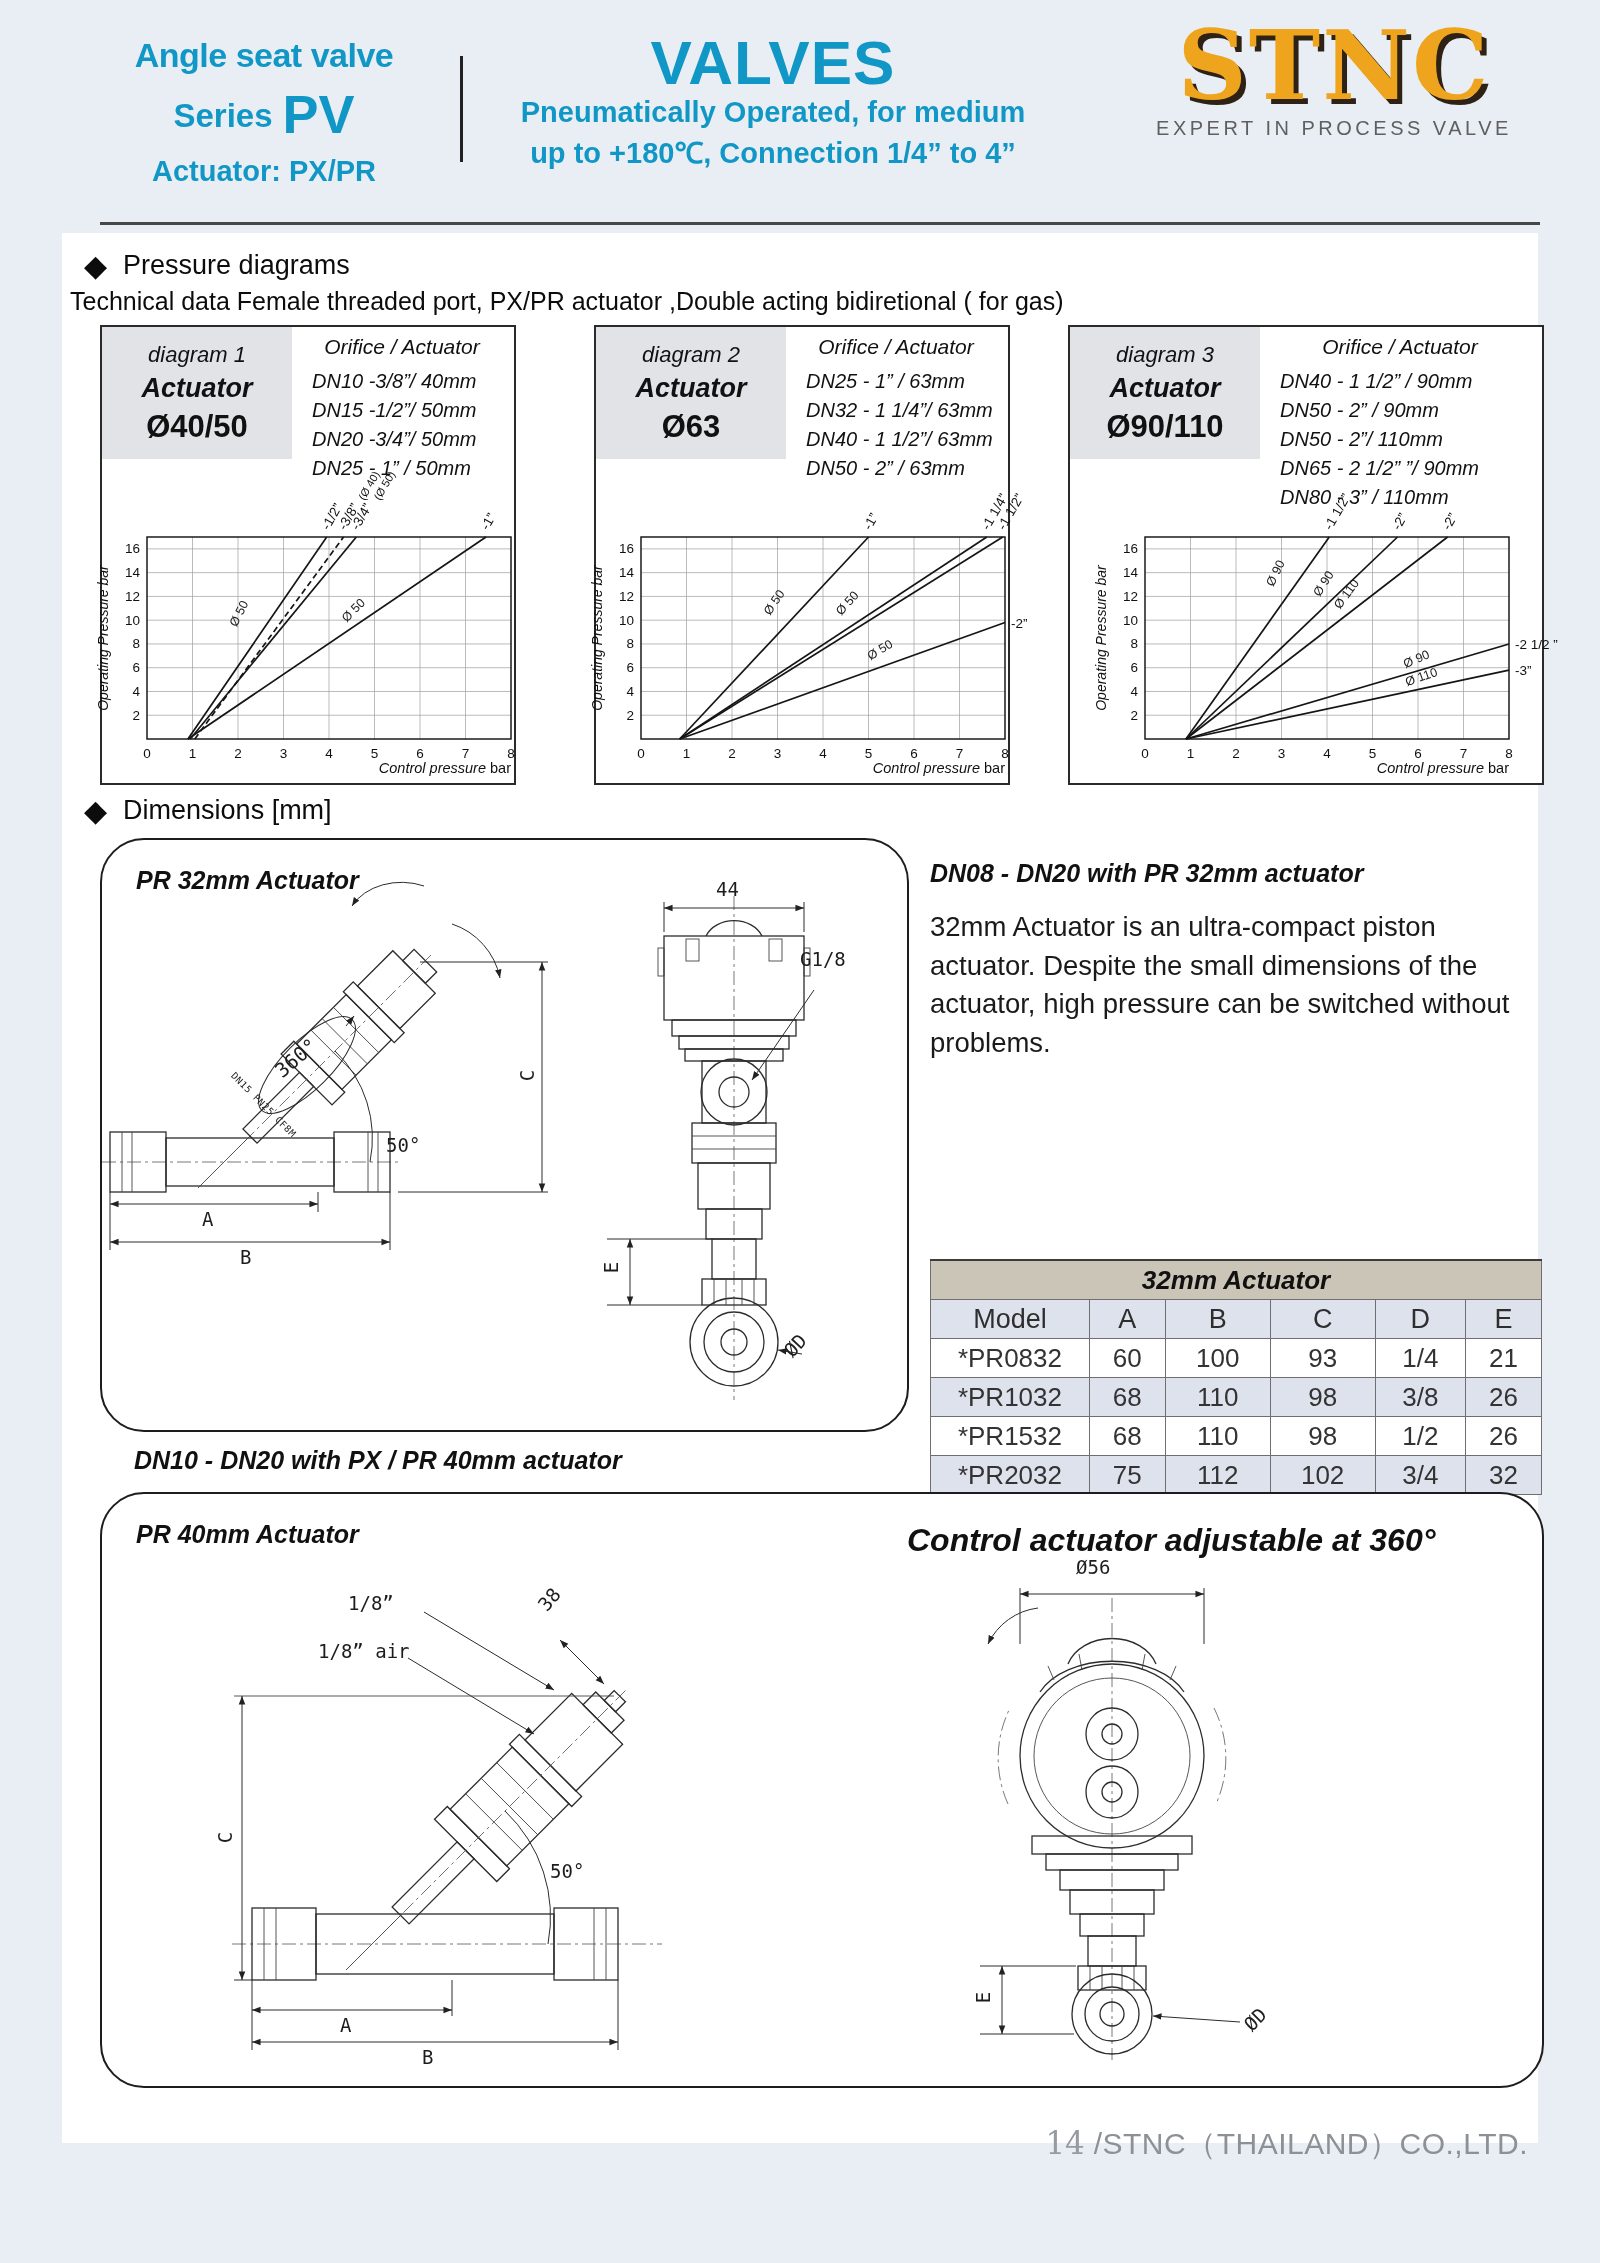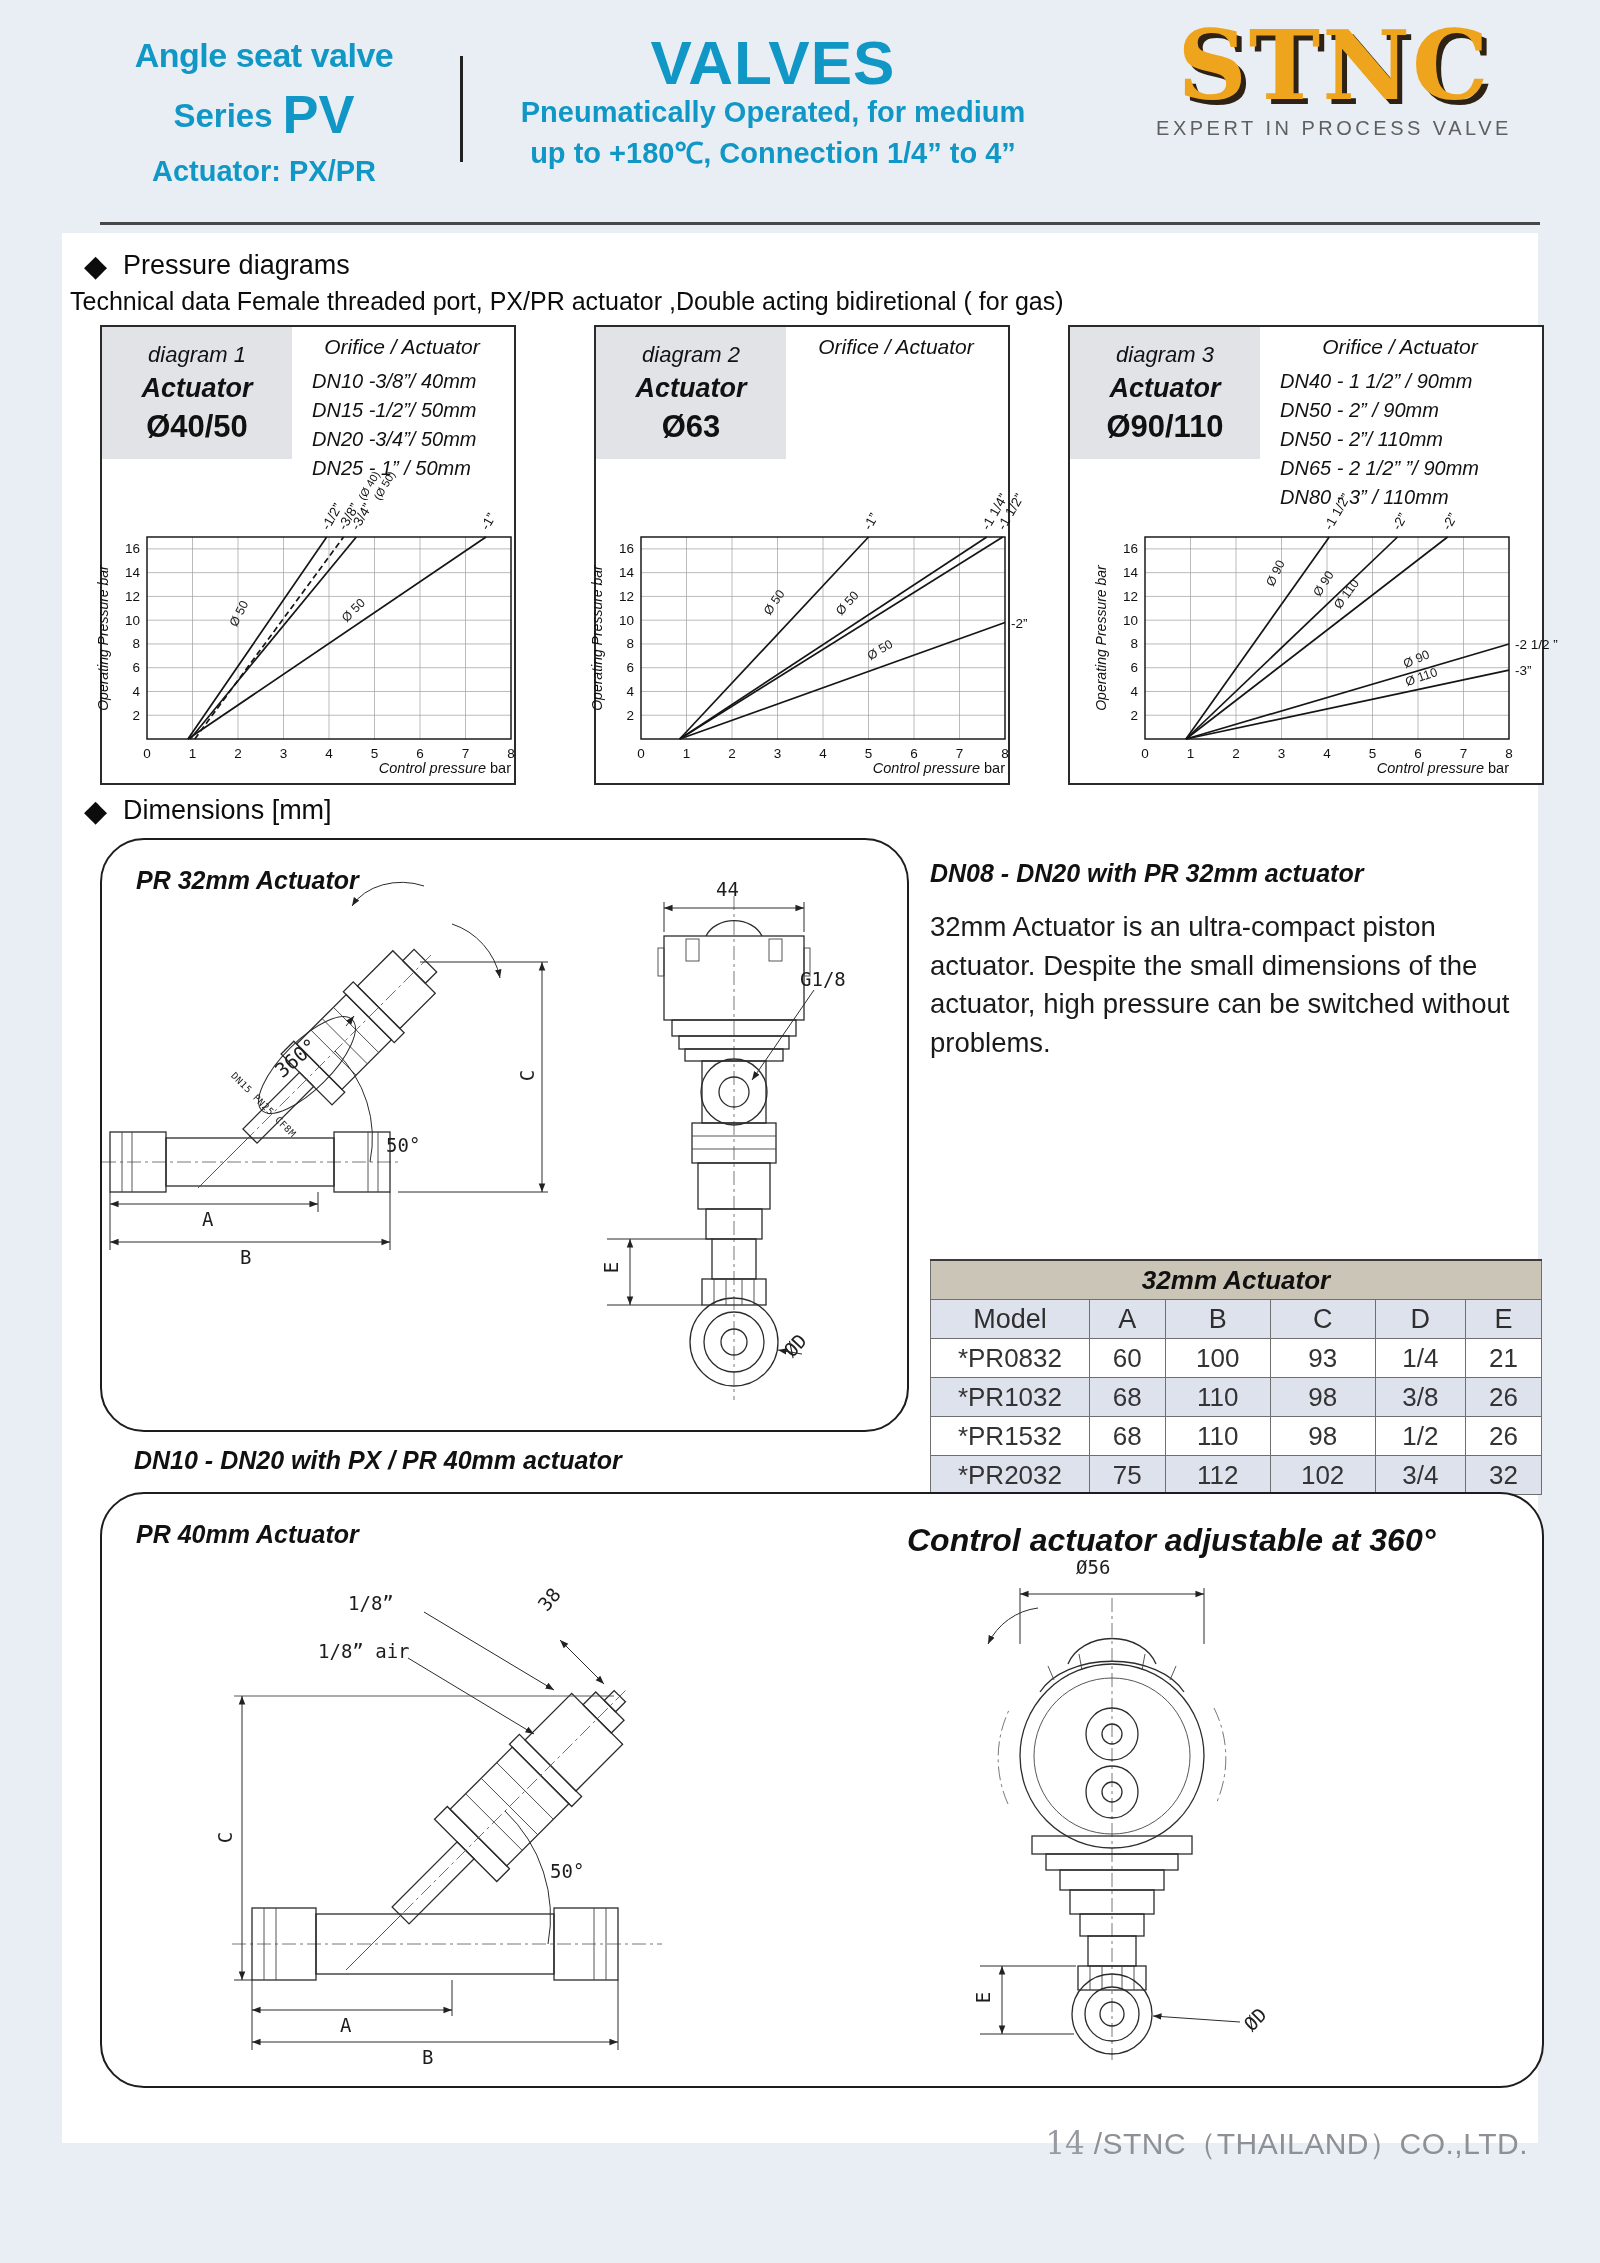--- a/index.html
+++ b/index.html
@@ -180,20 +180,26 @@
   </section>
 
   <section class="dgm-box db2">
     <div class="dgm-panel">
       <div class="dgm-tag">diagram 2</div>
       <div class="dgm-act">Actuator</div>
       <div class="dgm-size">Ø63</div>
     </div>
     <div class="dgm-list">
       <div class="dgm-listhead">Orifice  / Actuator</div>
+      <ul>
+          <li>DN25 - 1” / 63mm</li>
+          <li>DN32 - 1 1/4”/ 63mm</li>
+          <li>DN40 - 1 1/2”/ 63mm</li>
+          <li>DN50 - 2”  / 63mm</li>
+        </ul>
     </div>
     <svg class="chart" viewBox="0 0 430 312">
         <g>
           <line x1="99.5" y1="70" x2="99.5" y2="272" stroke="#9d9d9d" stroke-width="0.7"></line>
           <line x1="145" y1="70" x2="145" y2="272" stroke="#9d9d9d" stroke-width="0.7"></line>
           <line x1="190.5" y1="70" x2="190.5" y2="272" stroke="#9d9d9d" stroke-width="0.7"></line>
           <line x1="236" y1="70" x2="236" y2="272" stroke="#9d9d9d" stroke-width="0.7"></line>
           <line x1="281.5" y1="70" x2="281.5" y2="272" stroke="#9d9d9d" stroke-width="0.7"></line>
           <line x1="327" y1="70" x2="327" y2="272" stroke="#9d9d9d" stroke-width="0.7"></line>
           <line x1="372.5" y1="70" x2="372.5" y2="272" stroke="#9d9d9d" stroke-width="0.7"></line>
@@ -392,21 +398,21 @@
         <circle cx="632" cy="502" r="30"></circle>
         <circle cx="632" cy="502" r="13"></circle>
         <line x1="505" y1="399" x2="610" y2="399" class="dim"></line>
         <line x1="505" y1="465" x2="600" y2="465" class="dim"></line>
         <line x1="528" y1="399" x2="528" y2="465" class="dim" marker-start="url(#m1)" marker-end="url(#m1)"></line>
         <line x1="700" y1="514" x2="676" y2="510" class="dim" marker-end="url(#m1)"></line>
       </g>
     </svg>
     <div class="draw-title">PR 32mm Actuator</div>
     <span class="dl" style="left:614px;top:40px;">44</span>
-    <span class="dl" style="left:698px;top:130px;">G1/8</span>
+    <span class="dl" style="left:698px;top:110px;">G1/8</span>
     <span class="dl" style="left:420px;top:226px;transform:rotate(-90deg);">C</span>
     <span class="dl" style="left:504px;top:418px;transform:rotate(-90deg);">E</span>
     <span class="dl" style="left:100px;top:370px;">A</span>
     <span class="dl" style="left:138px;top:408px;">B</span>
     <span class="dl" style="left:682px;top:496px;transform:rotate(-47deg);">ØD</span>
     <span class="dl" style="left:170px;top:208px;transform:rotate(-40deg);font-size:20px;">360°</span>
     <span class="dl" style="left:284px;top:296px;">50°</span>
     <span class="dl" style="left:118px;top:260px;transform:rotate(45deg);font-size:9.5px;letter-spacing:.5px;">DN15 PN25 CF8M</span>
   </div>
 

